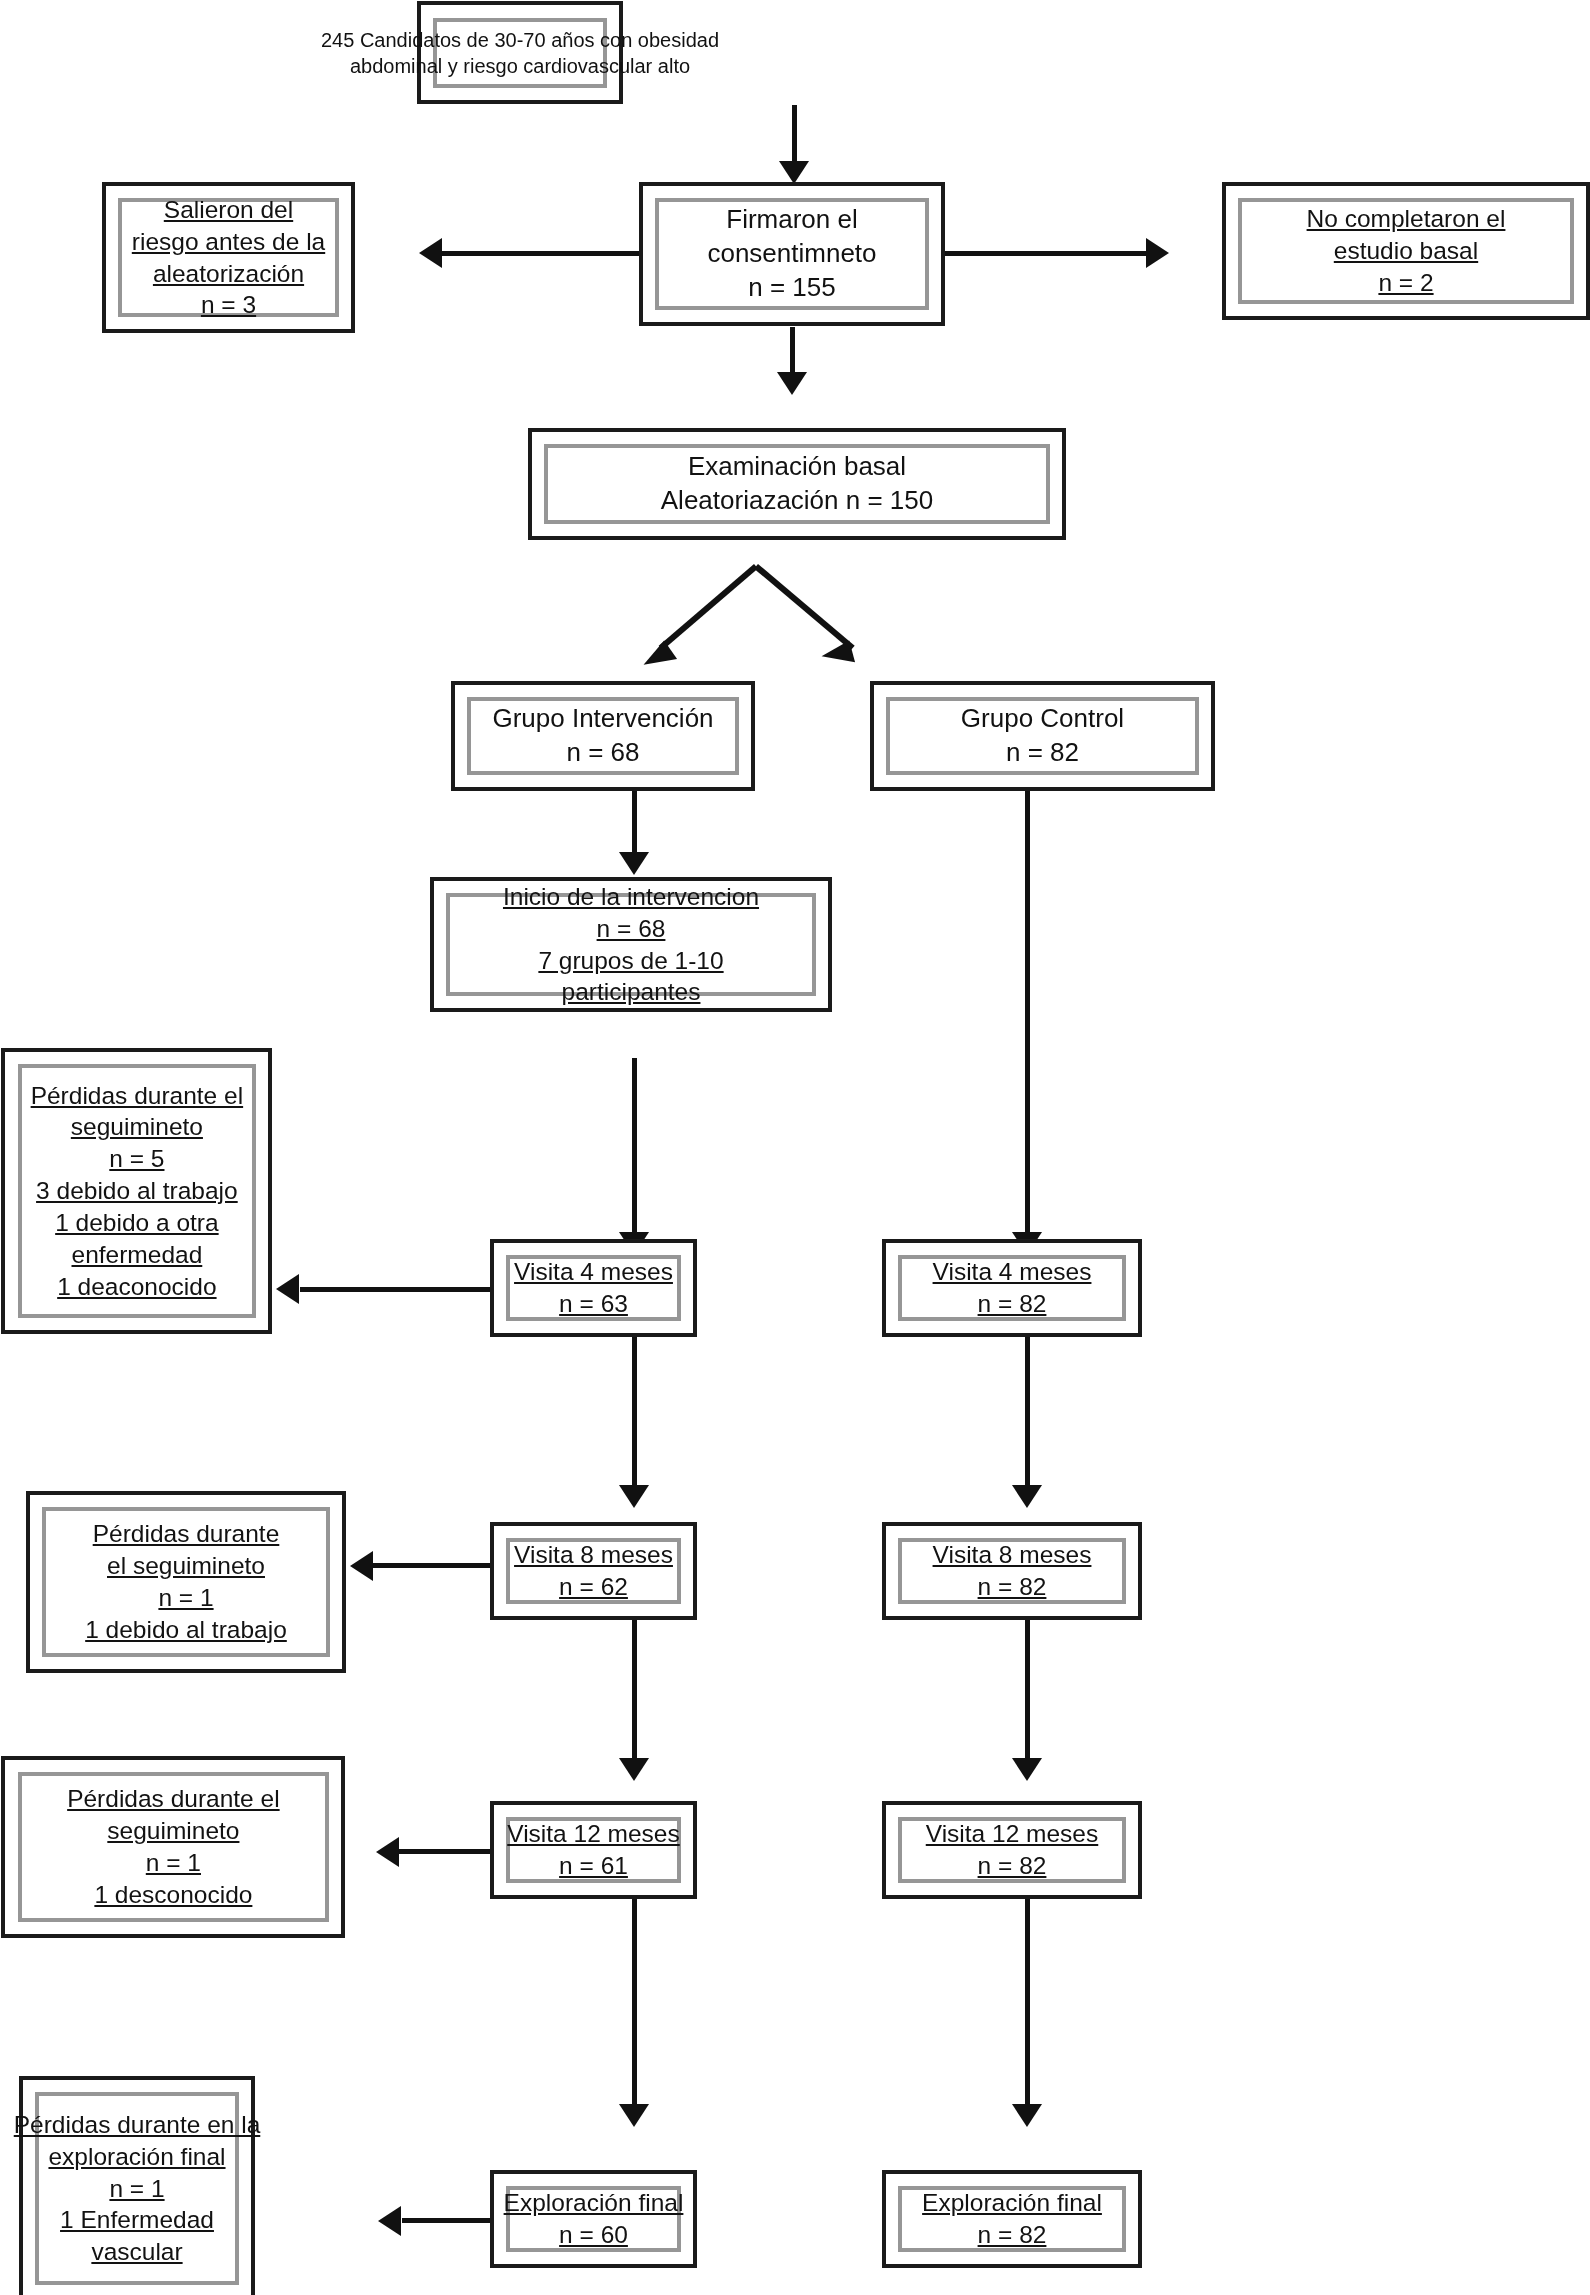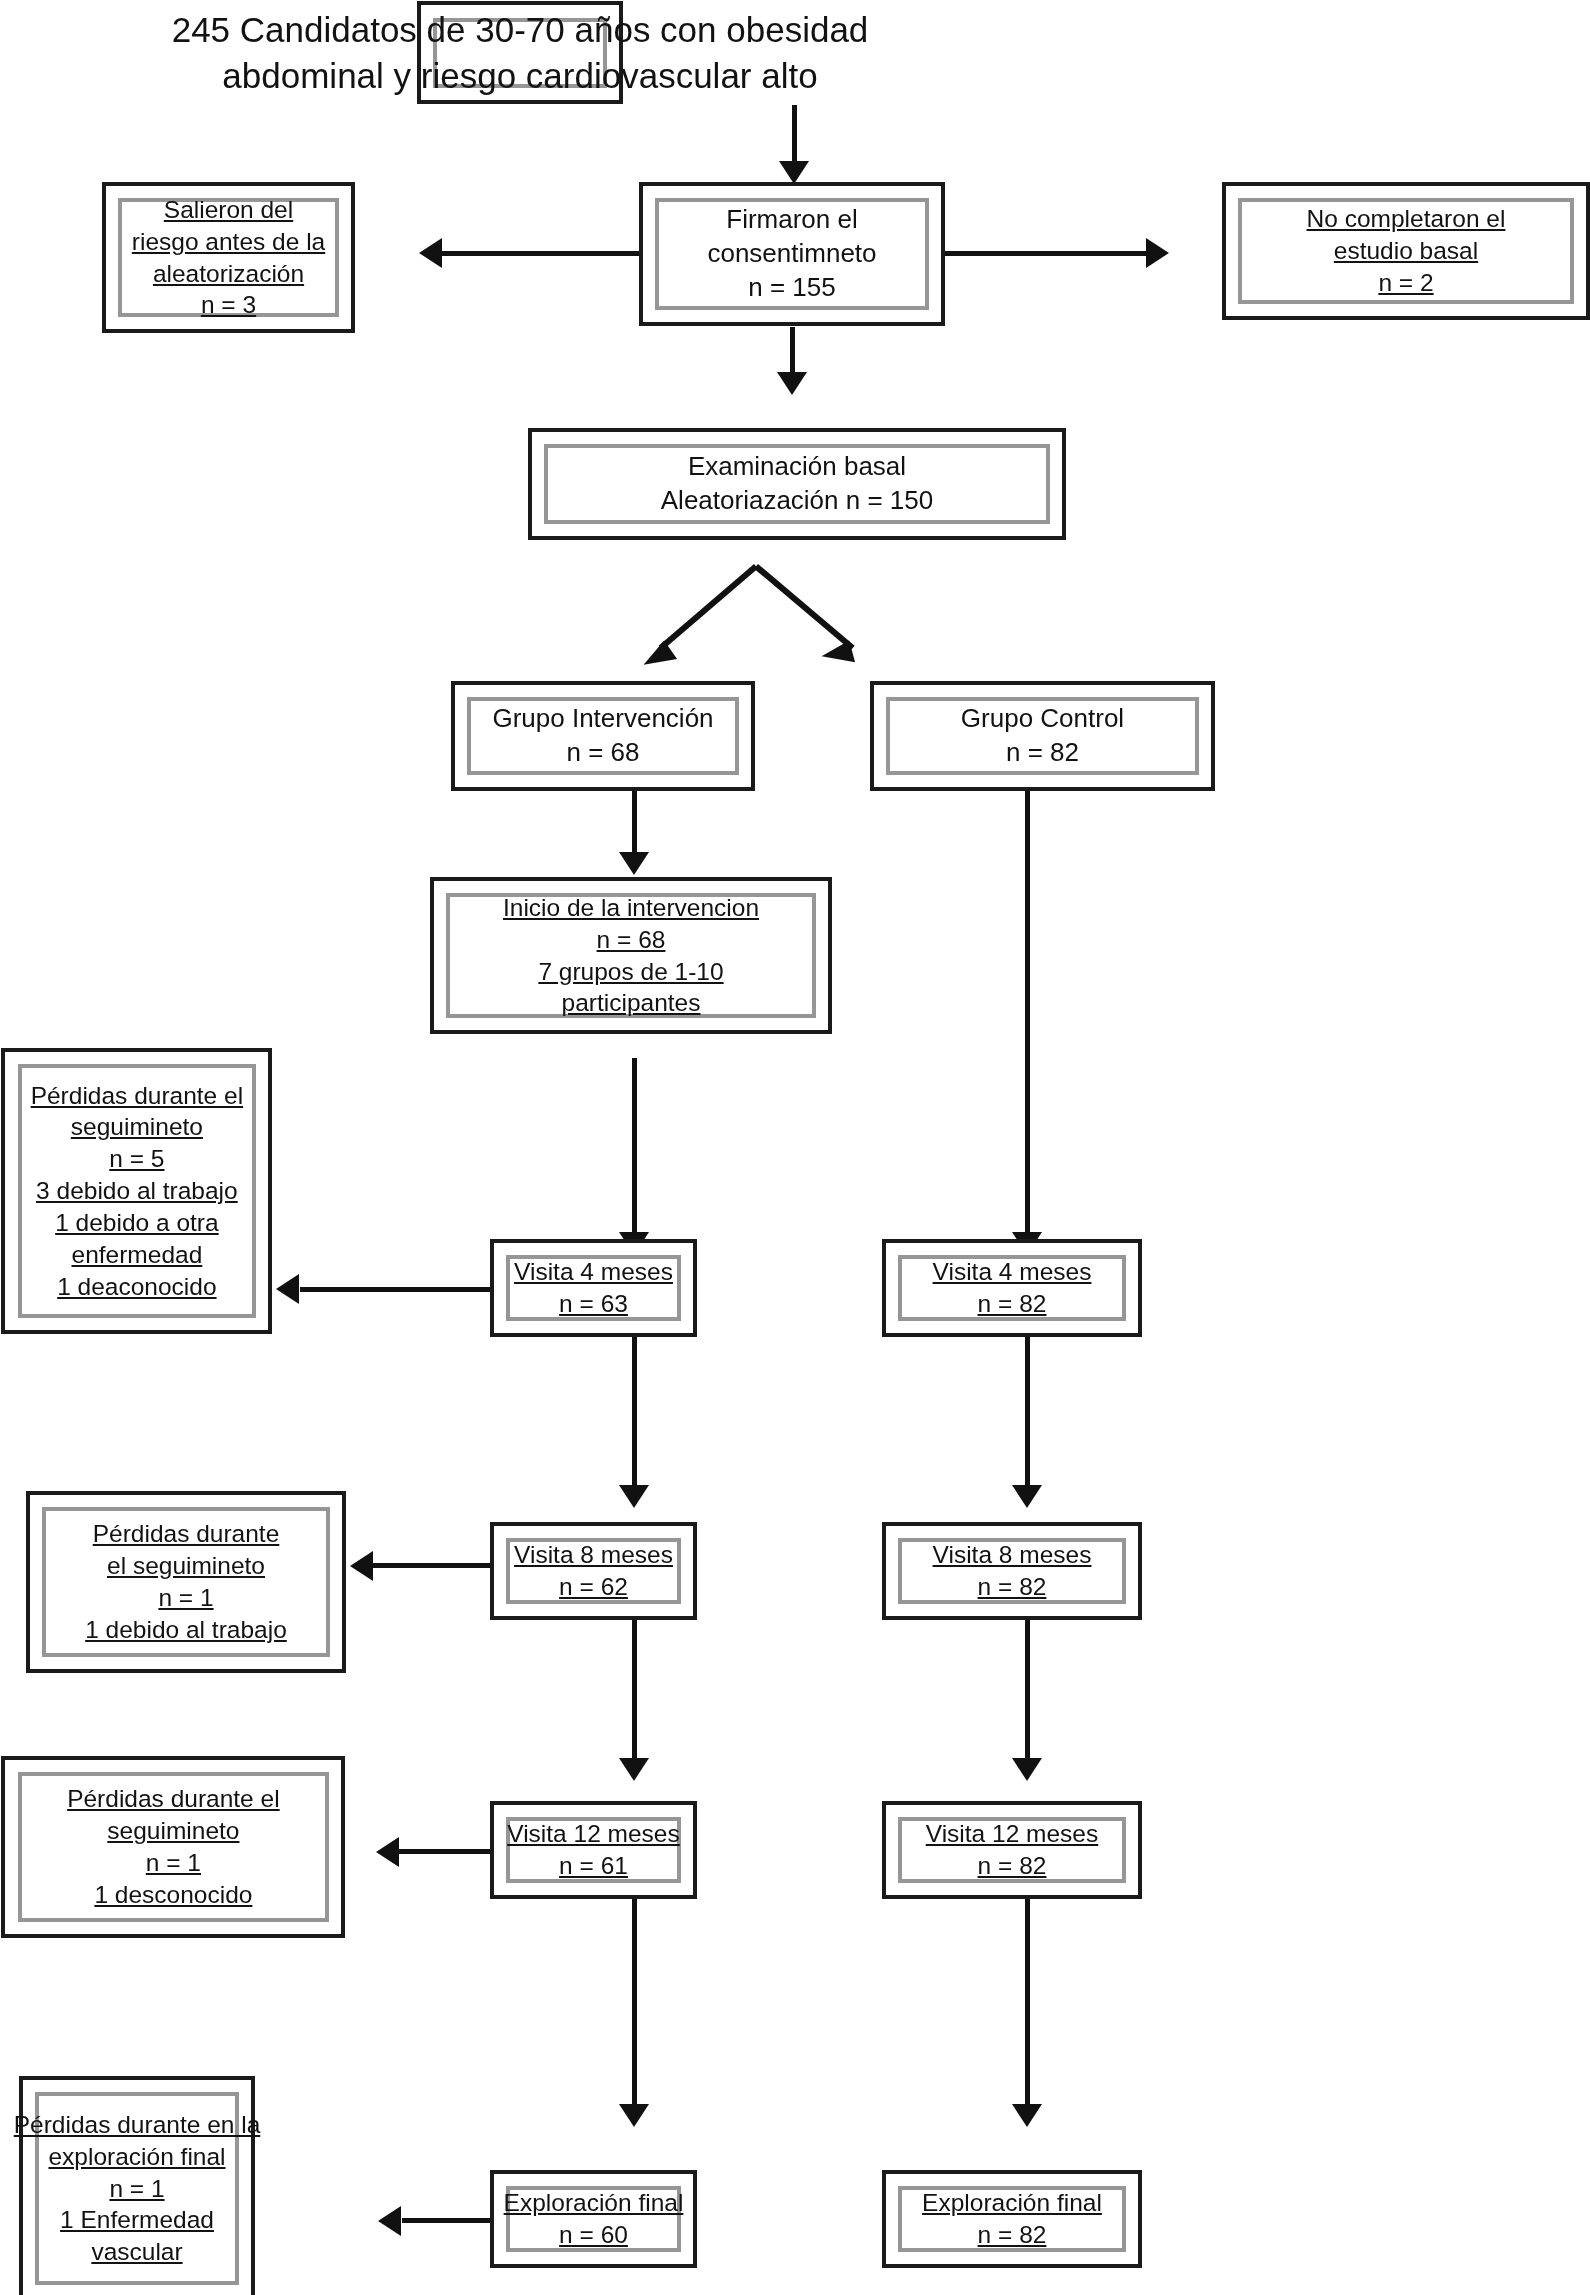--- a/index.html
+++ b/index.html
@@ -30,21 +30,21 @@
     align-items:center;
     justify-content:center;
     text-align:center;
     padding:4.1px 6.8px;
   }
   .node .inner .ln{
     display:block;
     line-height:1.30;
     white-space:nowrap;
   }
-  .f40 .ln{font-size:35px;}
+  .f40 .ln{font-size:20px;}
   .f38 .ln{font-size:26px;}
   .f36 .ln{font-size:24.5px;text-decoration:underline;}
 
   
   .vline{position:absolute;background:#111;width:4.8px;z-index:2;}
   .hline{position:absolute;background:#111;height:4.8px;z-index:2;}
   .arrow-down{
     position:absolute;width:0;height:0;z-index:2;
     border-left:15px solid transparent;
     border-right:15px solid transparent;
@@ -137,21 +137,21 @@
   <div class="node f38" style="left:870px;top:681px;width:345px;height:110px;">
     <div class="inner">
       <span class="ln">Grupo Control</span>
       <span class="ln">n = 82</span>
     </div>
   </div>
 
   <div class="vline" style="left:632px;top:791px;height:68px;"></div>
   <div class="arrow-down" style="left:619px;top:852px;"></div>
 
-  <div class="node f36" style="left:430px;top:877px;width:402px;height:157px;">
+  <div class="node f36" style="left:430px;top:877px;width:402px;height:135px;">
     <div class="inner">
       <span class="ln">Inicio de la intervencion</span>
       <span class="ln">n = 68</span>
       <span class="ln">7 grupos de 1-10</span>
       <span class="ln">participantes</span>
     </div>
   </div>
 
   <div class="vline" style="left:632px;top:1058px;height:181px;"></div>
   <div class="arrow-down" style="left:619px;top:1232px;"></div>

